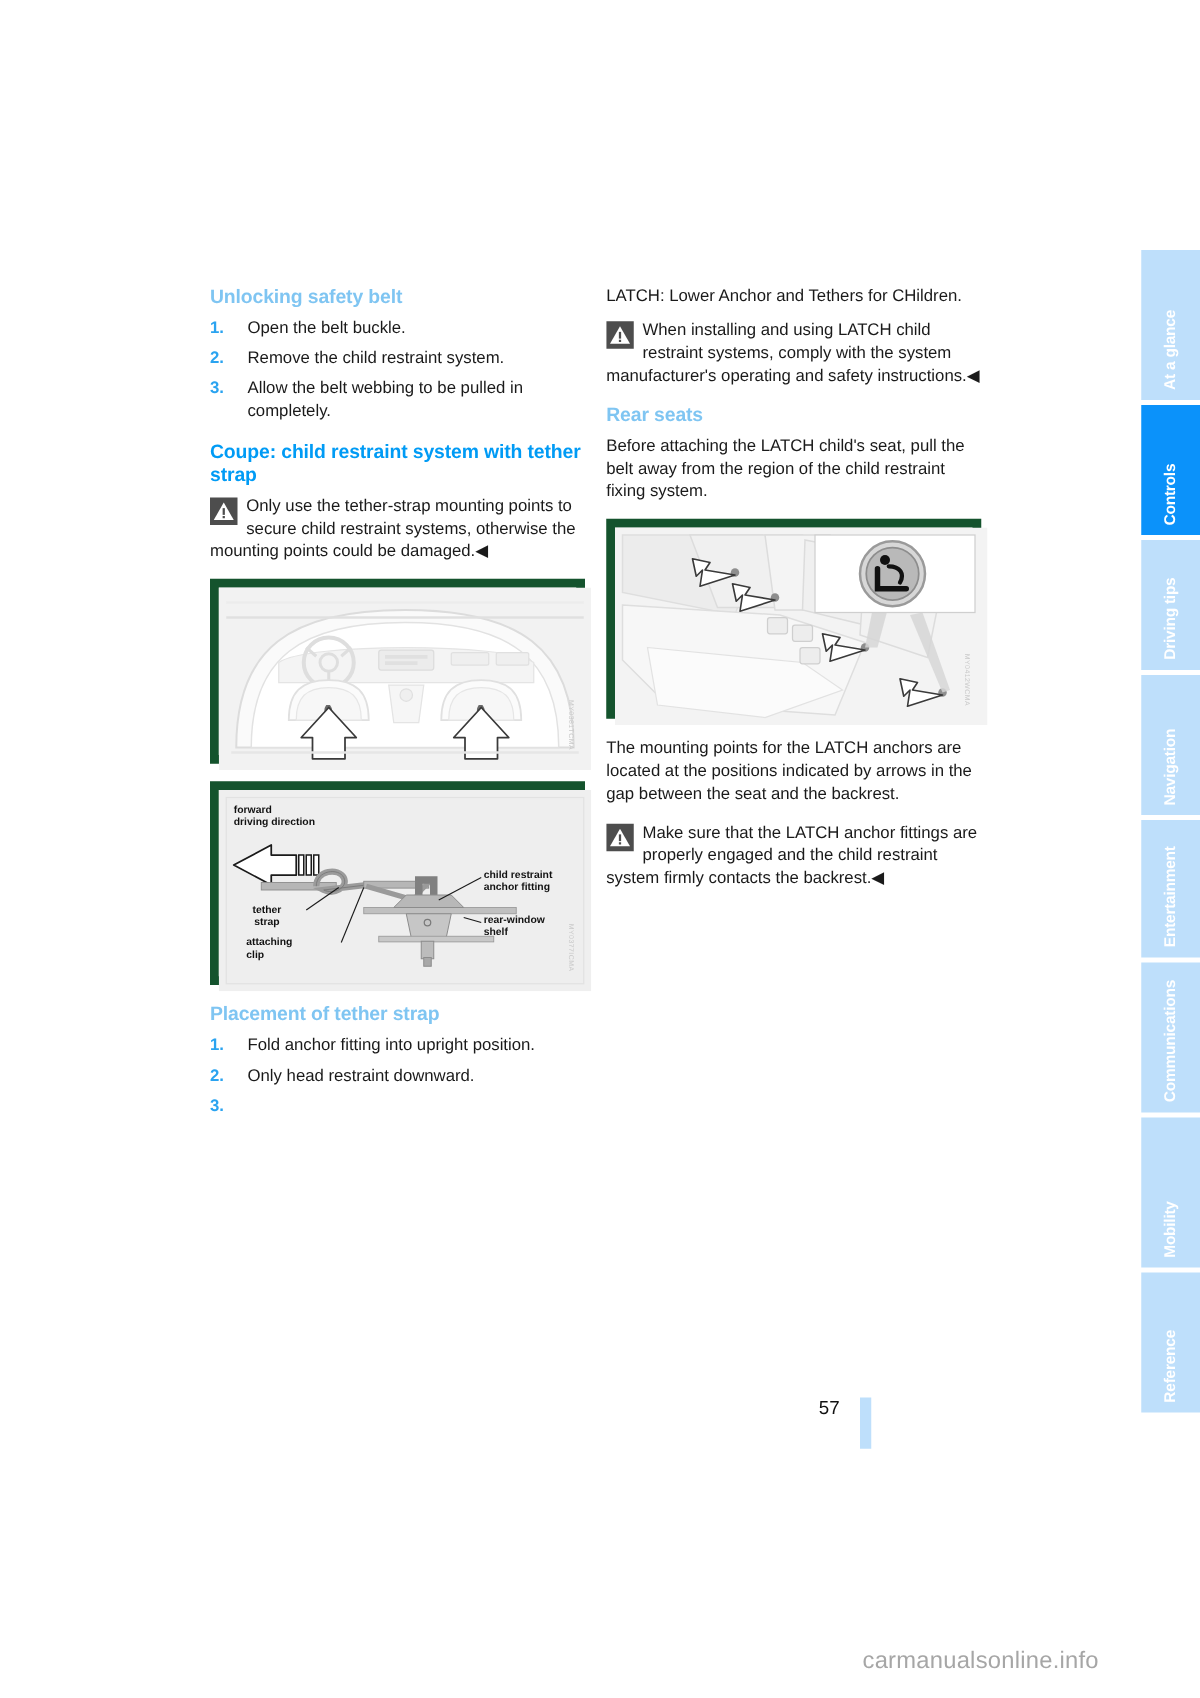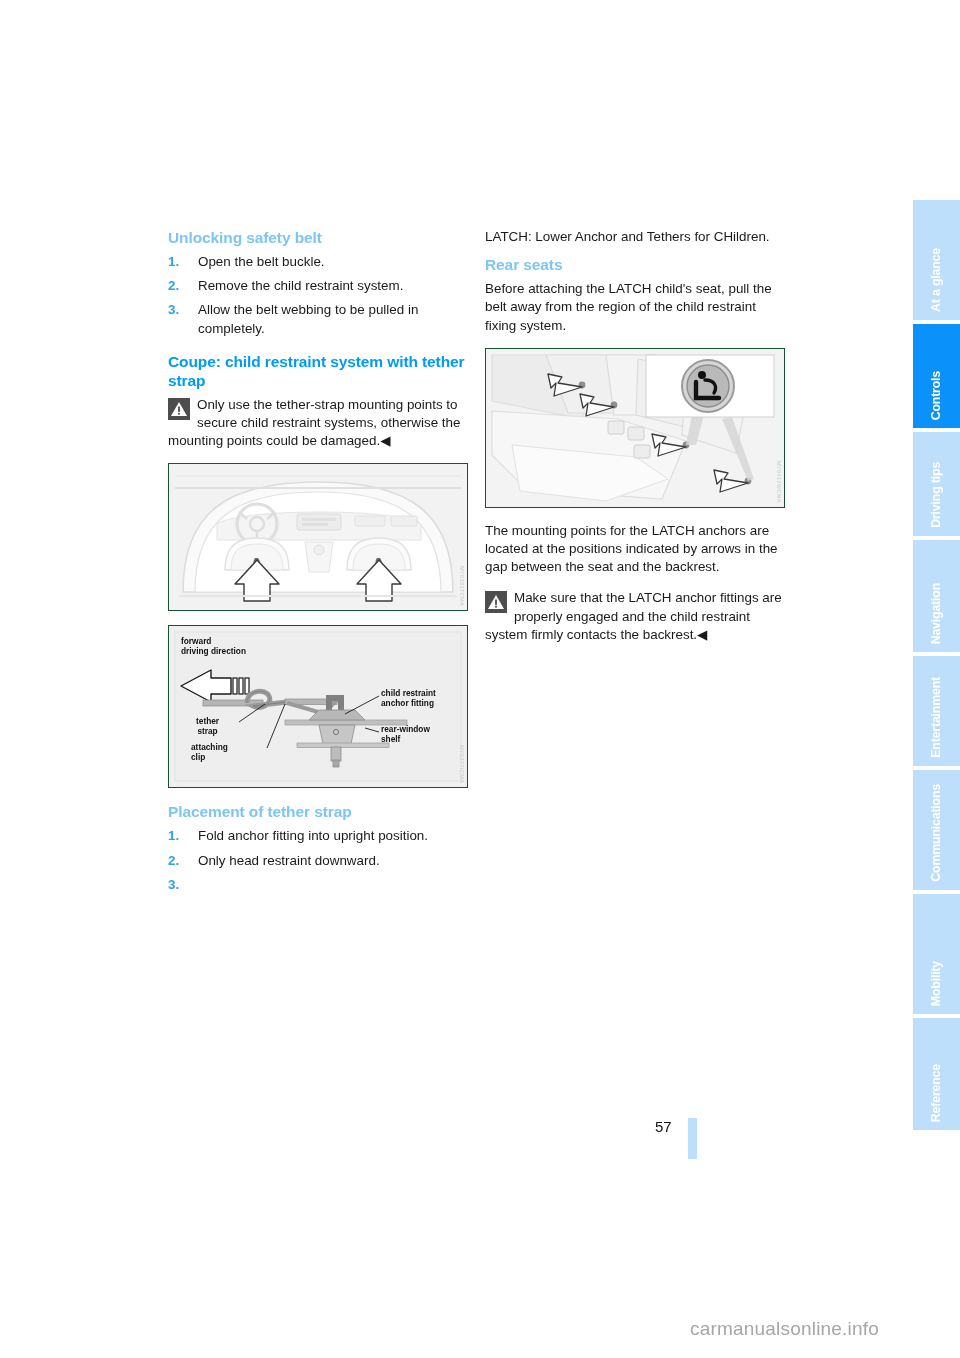--- a/index.html
+++ b/index.html
@@ -81,21 +81,21 @@
   .warn-text {
     font-size: 13.4px;
     line-height: 18.2px;
     color: #1a1a1a;
   }
   .endmark { letter-spacing: 0; }
 
   
   .fig {
     position: relative;
-    border: 1px solid #14532d;
+    border: 7px solid #14532d;
     background: #f2f2f2;
     margin-bottom: 14px;
   }
   .fig-code {
     position: absolute;
     right: 2px; bottom: 4px;
     font-size: 5.5px;
     color: #c9c9c9;
     writing-mode: vertical-rl;
     letter-spacing: 0.4px;
@@ -311,20 +311,30 @@
         <span class="num">3.</span>
       </li>
     </ol>
   </div>
 
   <div class="col col-right">
 
 
     <p class="body tight">LATCH: Lower Anchor and Tethers for CHildren.</p>
 
+    <div class="warn">
+      <div class="warn-icon">
+        <svg width="18" height="18" viewBox="0 0 18 18">
+          <polygon points="9,2 17,16 1,16" fill="#ffffff"></polygon>
+          <rect x="8.1" y="6.5" width="1.8" height="5.4" fill="#4d4d4d"></rect>
+          <rect x="8.1" y="12.8" width="1.8" height="1.8" fill="#4d4d4d"></rect>
+        </svg>
+      </div>
+      <div class="warn-text"><span>When installing and using LATCH child restraint systems, comply with the system manufacturer's operating and safety instructions.</span><span class="endmark">◀</span></div>
+    </div>
 
     <h3 class="head-sub">Rear seats</h3>
 
     <p class="body">Before attaching the LATCH child's seat, pull the belt away from the region of the child restraint fixing system.</p>
 
     <div class="fig" style="height:160px;">
       <svg width="298" height="158" viewBox="0 0 298 158">
         <rect width="298" height="158" fill="#f3f3f3"></rect>
 
         <path d="M6 6 L118 6 L96 70 L6 52 Z" fill="#ececec" stroke="#dedede" stroke-width="1.2"></path>

